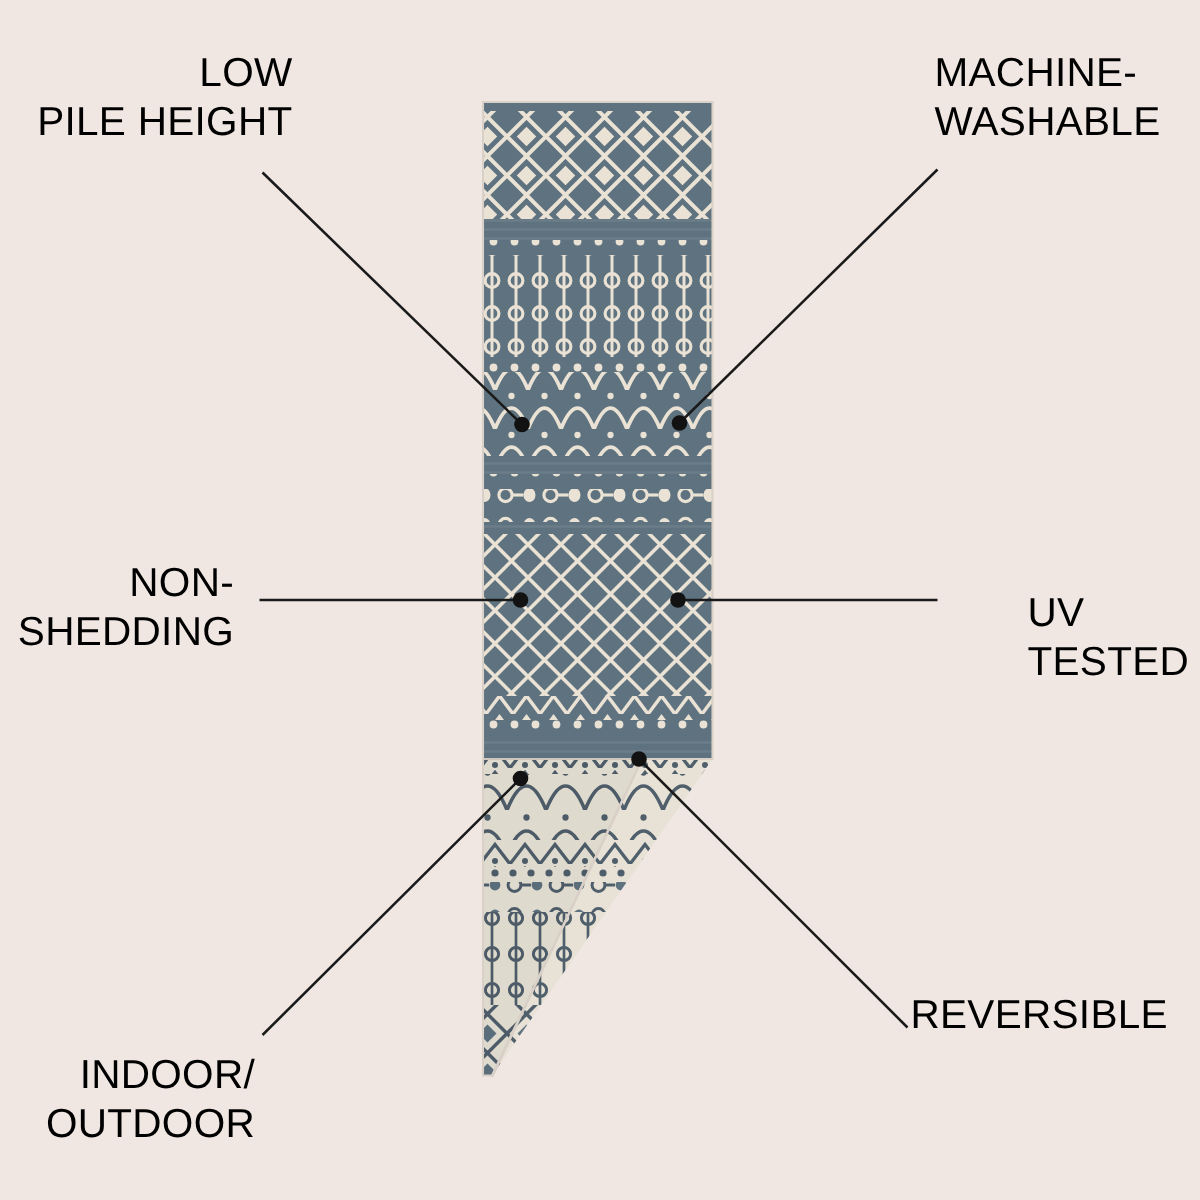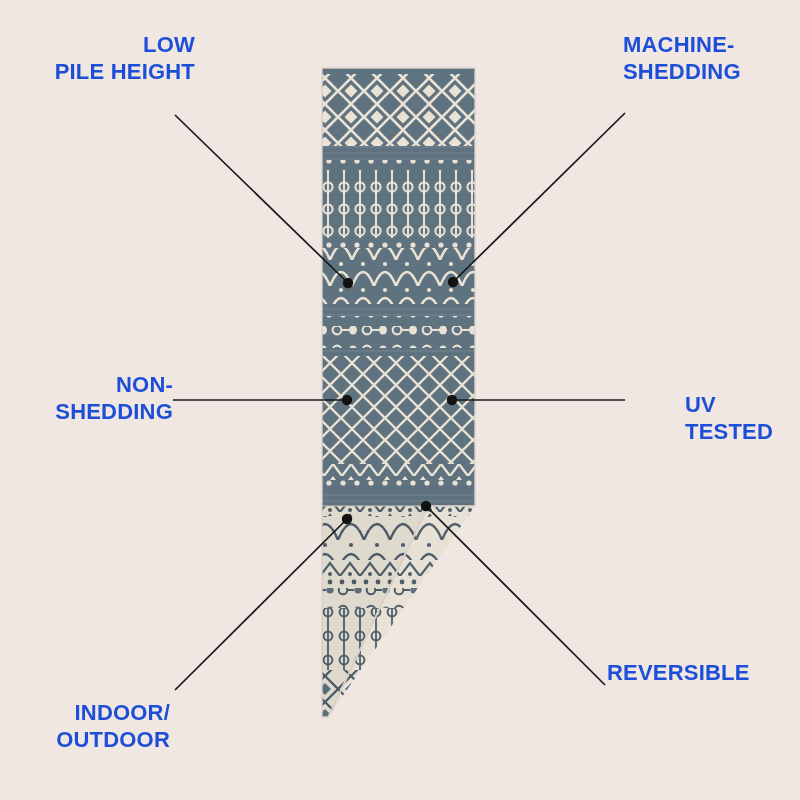--- a/index.html
+++ b/index.html
@@ -35,33 +35,33 @@
     left: 0;
     top: 0;
     width: 800px;
     height: 800px;
     pointer-events: none;
   }
 
   
   .callout-label {
     position: absolute;
-    color: #1d4ed8;
-    font-size: 22px;
+    color: #000000;
+    font-size: 27px;
     line-height: 1.22;
     letter-spacing: 0.2px;
     white-space: pre-line;
-    font-weight: 700;
+    font-weight: 400;
   }
   .callout-label.align-right { text-align: right; }
   .callout-label.align-left  { text-align: left;  }
 
   #label-low-pile-height   { right: 605px; top: 32px;  }
   #label-machine-washable  { left: 623px;  top: 32px;  }
-  #label-non-shedding      { right: 627px; top: 372px; margin-left: 20px; }
+  #label-non-shedding      { right: 644px; top: 372px; margin-left: 20px; }
   #label-uv-tested         { left: 685px;  top: 372px; margin-top: 20px; }
   #label-indoor-outdoor    { right: 630px; top: 700px; }
   #label-reversible        { left: 607px;  top: 660px; }
 </style>
 </head>
 <body>
 
 <div id="stage">
 
   <svg id="rug-figure" viewBox="0 0 800 800">
@@ -220,21 +220,21 @@
         <circle cx="452" cy="400" r="5.2"></circle>
         <circle cx="347" cy="519" r="5.2"></circle>
         <circle cx="426" cy="506" r="5.2"></circle>
       </g>
   </svg>
 
   <div class="callout-label align-right" id="label-low-pile-height">LOW
 PILE HEIGHT</div>
 
   <div class="callout-label align-left" id="label-machine-washable">MACHINE-
-SHEDDING</div>
+WASHABLE</div>
 
   <div class="callout-label align-right" id="label-non-shedding">NON-
 SHEDDING</div>
 
   <div class="callout-label align-left" id="label-uv-tested">UV
 TESTED</div>
 
   <div class="callout-label align-right" id="label-indoor-outdoor">INDOOR/
 OUTDOOR</div>
 

